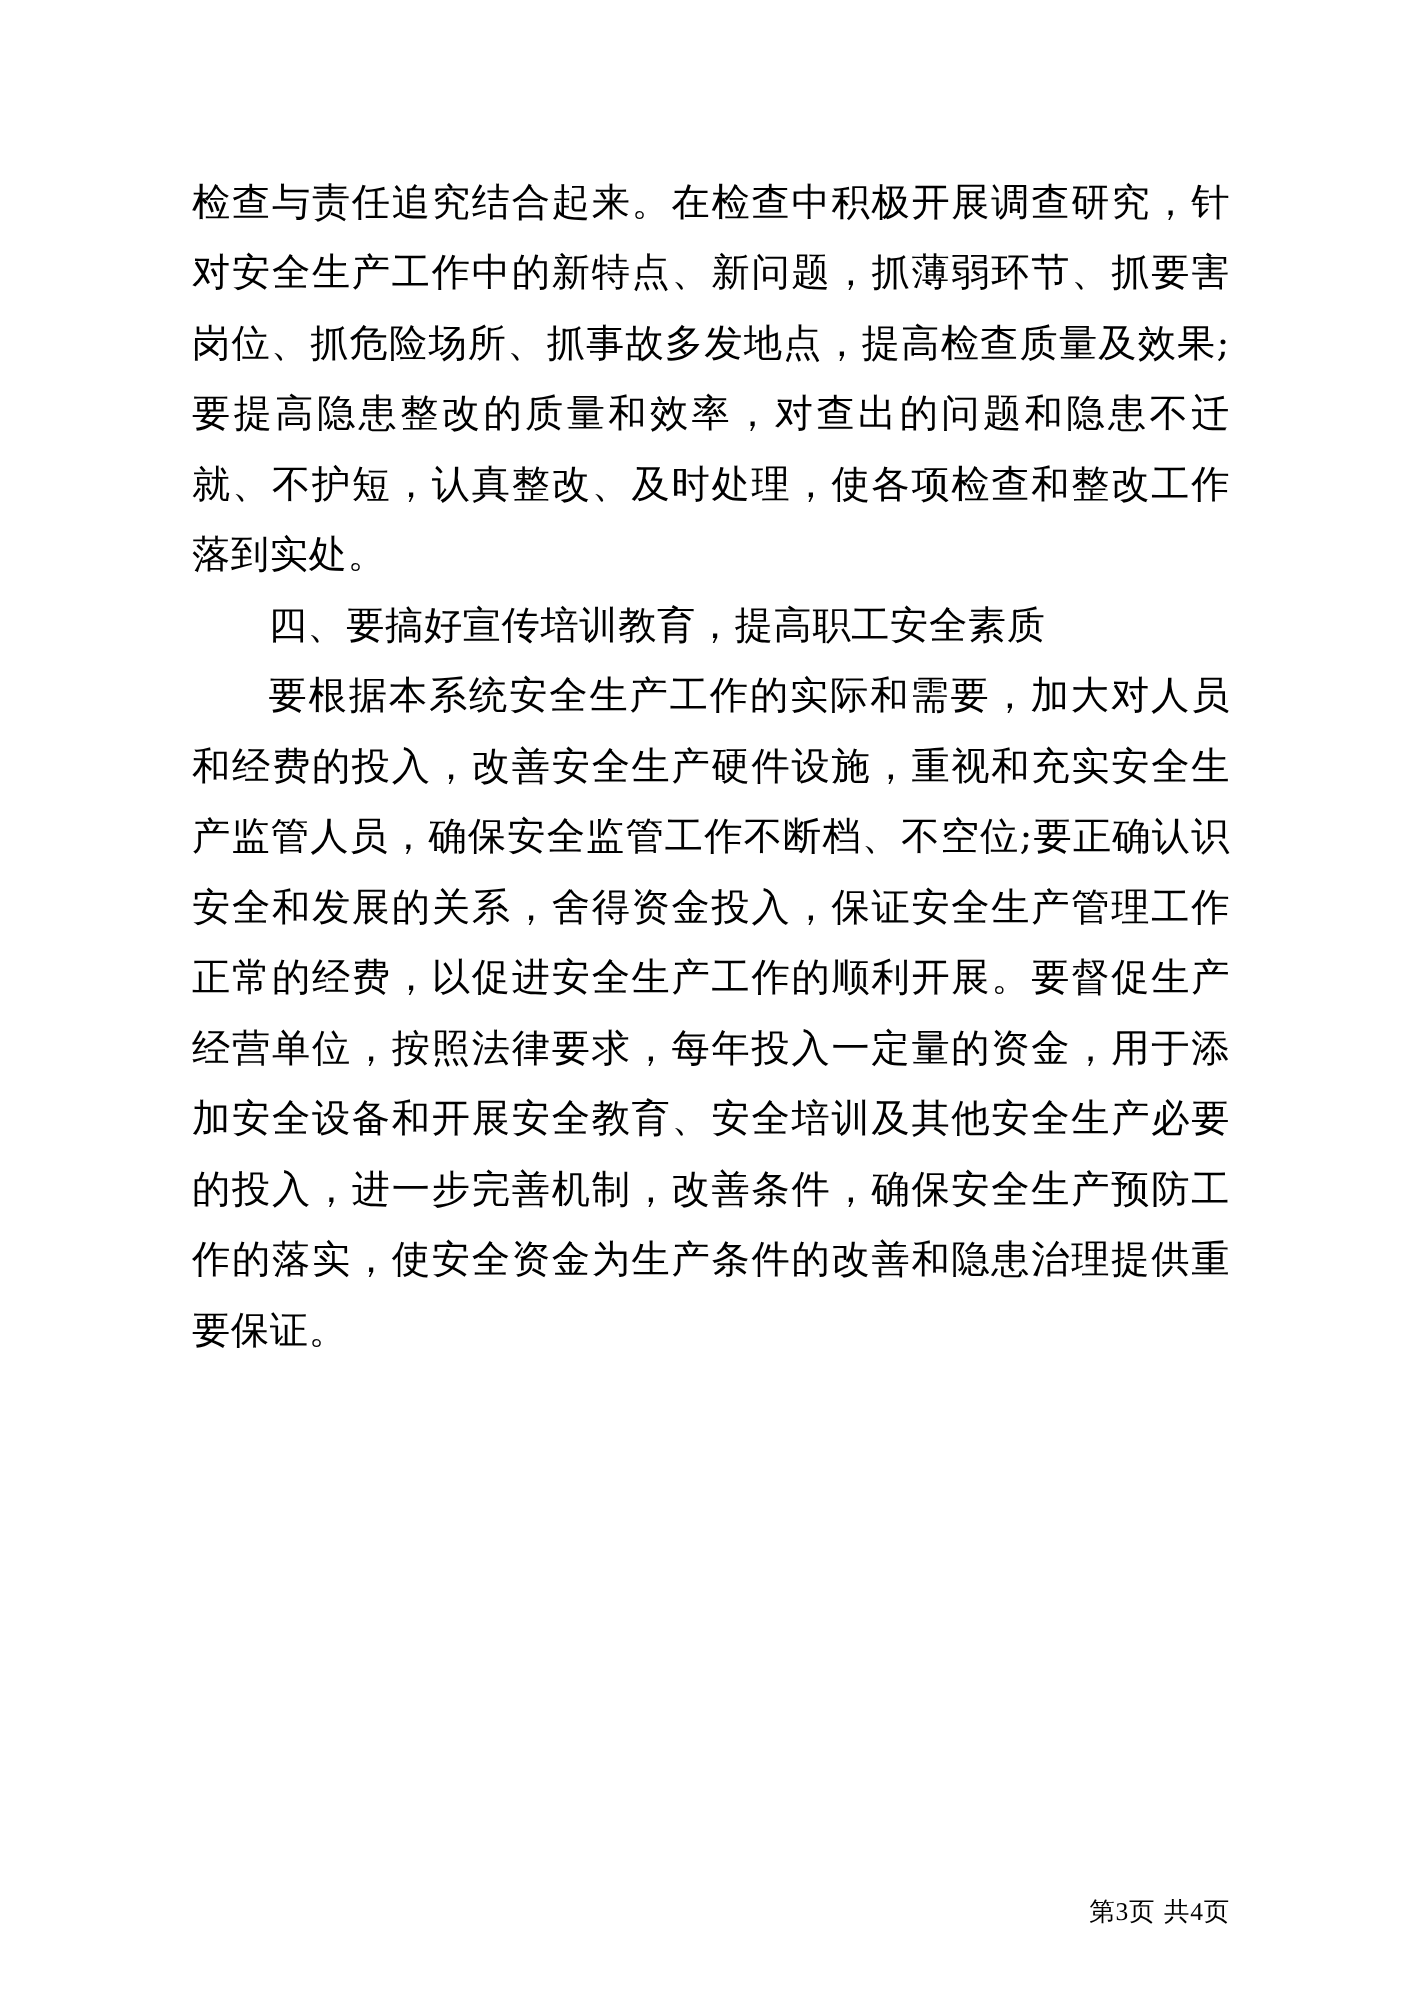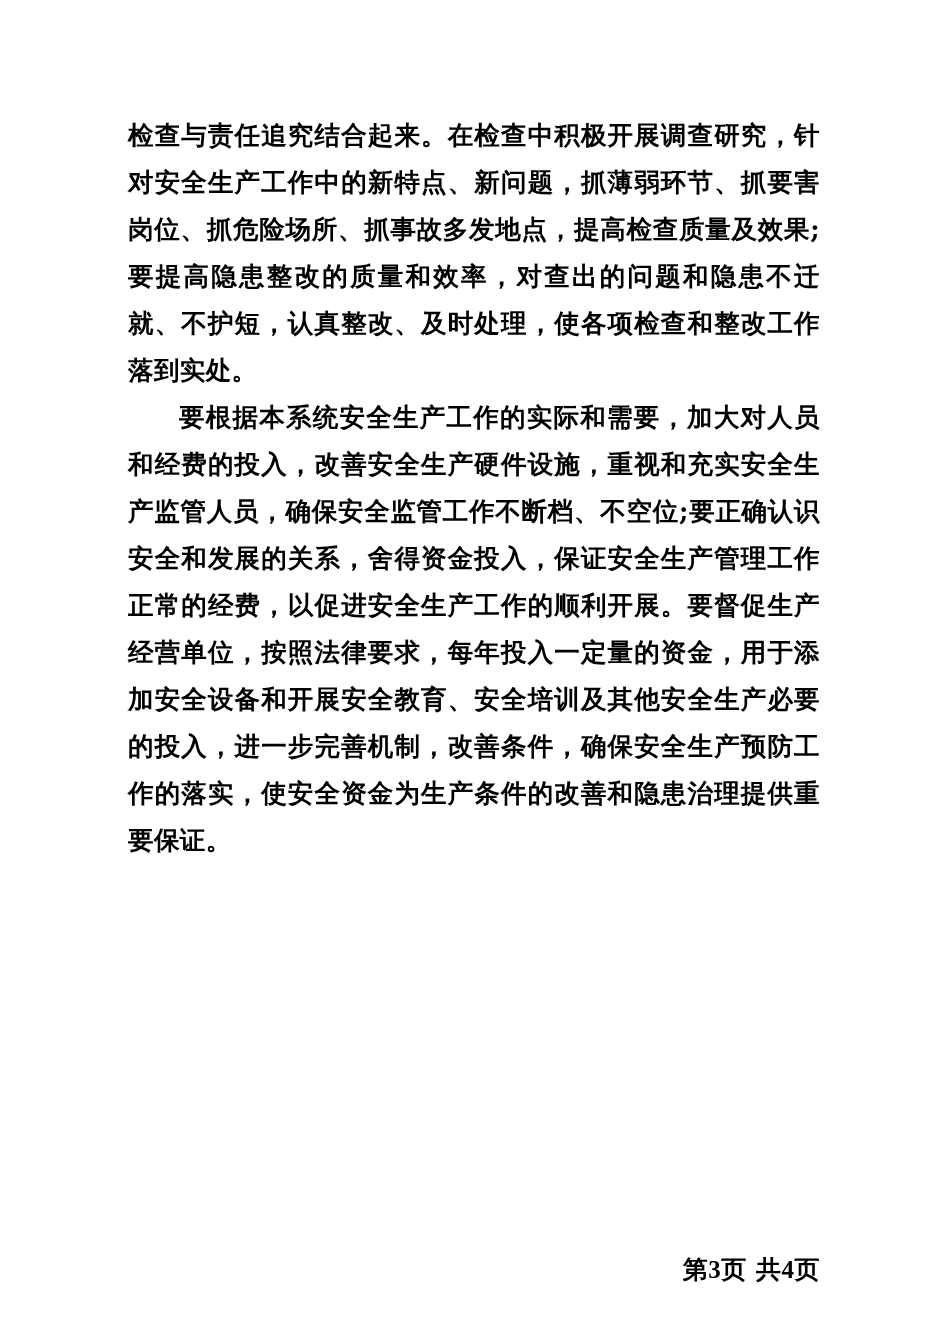--- a/index.html
+++ b/index.html
@@ -16,58 +16,58 @@
     overflow: hidden;
   }
   .page {
     position: absolute;
     top: 0;
     left: 0;
     width: 950px;
     height: 1344px;
     box-sizing: border-box;
     padding: 112px 130px 0 128px;
-    font-weight: bold;
   }
   .doc-body {
     font-size: 25.5px;
     line-height: 47px;
     text-align: justify;
     text-justify: inter-ideograph;
     letter-spacing: 0.4px;
   }
   .para {
     margin: 0;
     text-indent: 0;
   }
   .para-indent {
     margin: 0;
     text-indent: 2em;
   }
   .footer {
     position: absolute;
     right: 130px;
     bottom: 58px;
-    font-size: 25px;
+    font-size: 17px;
     font-family: "DejaVu Serif", "Liberation Serif", serif;
     color: #000;
     letter-spacing: 0.5px;
   }
   .footer .pnum {
     font-family: "Liberation Serif", serif;
   }
 </style>
 </head>
 <body>
 
 <div class="page">
   <div class="doc-body">
 
     <p class="para">检查与责任追究结合起来。在检查中积极开展调查研究，针对安全生产工作中的新特点、新问题，抓薄弱环节、抓要害岗位、抓危险场所、抓事故多发地点，提高检查质量及效果;要提高隐患整改的质量和效率，对查出的问题和隐患不迁就、不护短，认真整改、及时处理，使各项检查和整改工作落到实处。</p>
 
+    <p class="para-indent">四、要搞好宣传培训教育，提高职工安全素质</p>
 
 
 
     <p class="para-indent">要根据本系统安全生产工作的实际和需要，加大对人员和经费的投入，改善安全生产硬件设施，重视和充实安全生产监管人员，确保安全监管工作不断档、不空位;要正确认识安全和发展的关系，舍得资金投入，保证安全生产管理工作正常的经费，以促进安全生产工作的顺利开展。要督促生产经营单位，按照法律要求，每年投入一定量的资金，用于添加安全设备和开展安全教育、安全培训及其他安全生产必要的投入，进一步完善机制，改善条件，确保安全生产预防工作的落实，使安全资金为生产条件的改善和隐患治理提供重要保证。</p>
 
   </div>
 
   <div class="footer">
     <span>第</span><span class="pnum">3</span><span>页 共</span><span class="pnum">4</span><span>页</span>
   </div>

